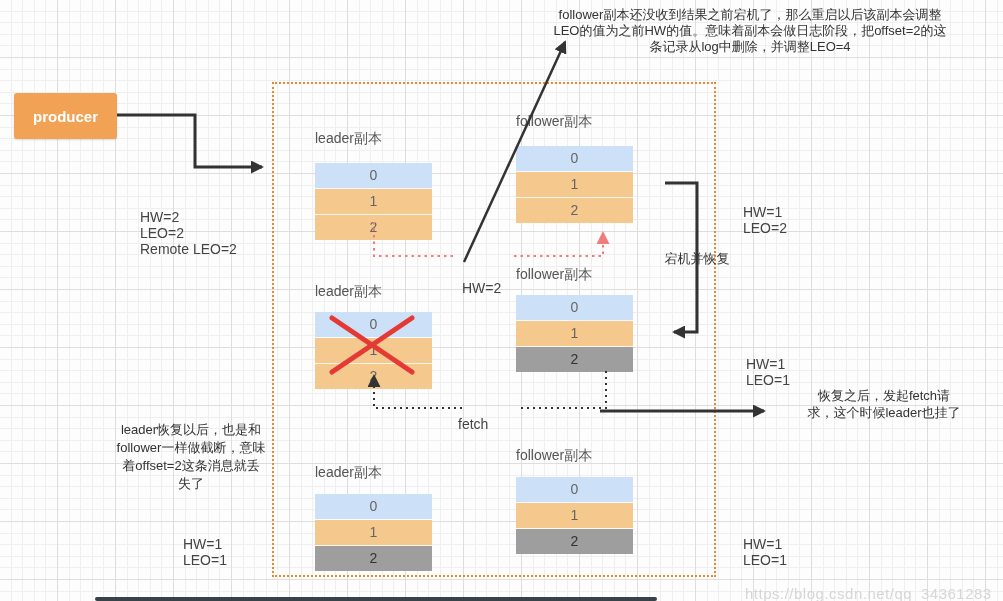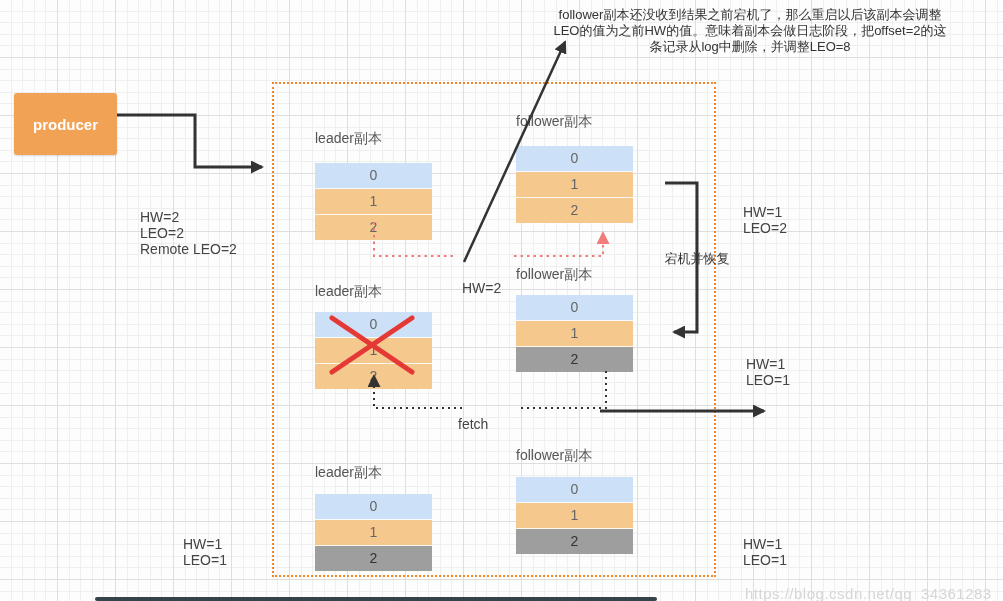--- a/index.html
+++ b/index.html
@@ -12,21 +12,21 @@
       repeating-linear-gradient(to right, transparent 0 10.6px, #efefef 10.6px 11.6px),
       repeating-linear-gradient(to bottom, transparent 0 10.6px, #efefef 10.6px 11.6px),
       #fdfdfd;
   }
   .abs{position:absolute;}
   .multiline{white-space:pre-line;}
   .note{font-size:13px;color:#333;line-height:16px;text-align:center;}
   .stats{font-size:14px;color:#444;line-height:16px;text-align:left;margin-top:32px;}
   .tbl-label{font-size:14px;color:#555;}
   .producer{
-    left:14px;top:93px;width:103px;height:62px;background:var(--producer-bg,#f2a254);
+    left:14px;top:93px;width:103px;height:46px;background:var(--producer-bg,#f2a254);
     border-radius:3px;color:#fff;font-size:15px;font-weight:bold;
     display:flex;align-items:center;justify-content:center;box-shadow:0 1px 2px rgba(0,0,0,.15);
   }
   .dashed-box{
     left:272px;top:82px;width:440px;height:491px;
     border:2px dotted var(--accent-orange,#f0862c);
   }
   .rtable{width:117px;}
   .rtable .row{
     height:25px;line-height:25px;text-align:center;font-size:14px;color:#666;
@@ -47,21 +47,21 @@
   .watermark{font-size:15px;color:var(--watermark,#d6d6d6);letter-spacing:.5px;}
   .scrollbar-thumb{left:95px;top:597px;width:562px;height:4px;background:#25333a;border-radius:2px;opacity:.92;}
 </style>
 </head>
 <body>
 
 <div id="canvas">
 
   <div class="abs note multiline" style="left:497px;top:7px;width:506px;">follower副本还没收到结果之前宕机了，那么重启以后该副本会调整
 LEO的值为之前HW的值。意味着副本会做日志阶段，把offset=2的这
-条记录从log中删除，并调整LEO=8</div>
+条记录从log中删除，并调整LEO=4</div>
 
   <div class="abs producer">
     <span>producer</span>
   </div>
 
   <div class="abs stats multiline" style="left:140px;top:177px;width:120px;">HW=2
 LEO=2
 Remote LEO=2</div>
 
   <div class="abs dashed-box"></div>
@@ -108,21 +108,27 @@
   <div class="abs note" style="left:655px;top:251px;width:84px;">宕机并恢复</div>
   <div class="abs stats" style="left:458px;top:384px;width:64px;">fetch</div>
 
   <div class="abs stats multiline" style="left:743px;top:172px;width:64px;">HW=1
 LEO=2</div>
   <div class="abs stats multiline" style="left:746px;top:324px;width:64px;">HW=1
 LEO=1</div>
   <div class="abs stats multiline" style="left:743px;top:504px;width:64px;">HW=1
 LEO=1</div>
 
+  <div class="abs note multiline" style="left:773px;top:387px;width:222px;line-height:17px;">恢复之后，发起fetch请
+求，这个时候leader也挂了</div>
 
+  <div class="abs note multiline" style="left:83px;top:421px;width:216px;line-height:18px;">leader恢复以后，也是和
+follower一样做截断，意味
+着offset=2这条消息就丢
+失了</div>
   <div class="abs stats multiline" style="left:183px;top:504px;width:64px;">HW=1
 LEO=1</div>
 
   <div class="abs watermark" style="left:745px;top:585px;">https://blog.csdn.net/qq_34361283</div>
 
   <div class="abs scrollbar-thumb"></div>
 
   <svg id="overlay" width="1003" height="601">
     <defs>
       <marker id="ab" viewBox="0 0 10 10" refX="8.5" refY="5" markerWidth="13" markerHeight="13" markerUnits="userSpaceOnUse" orient="auto">

